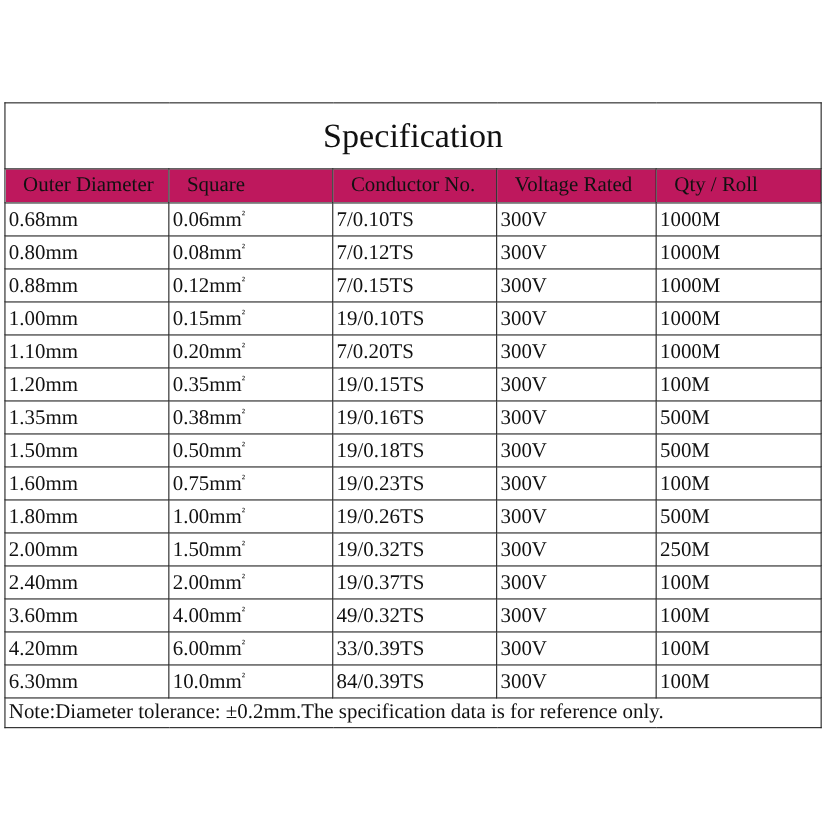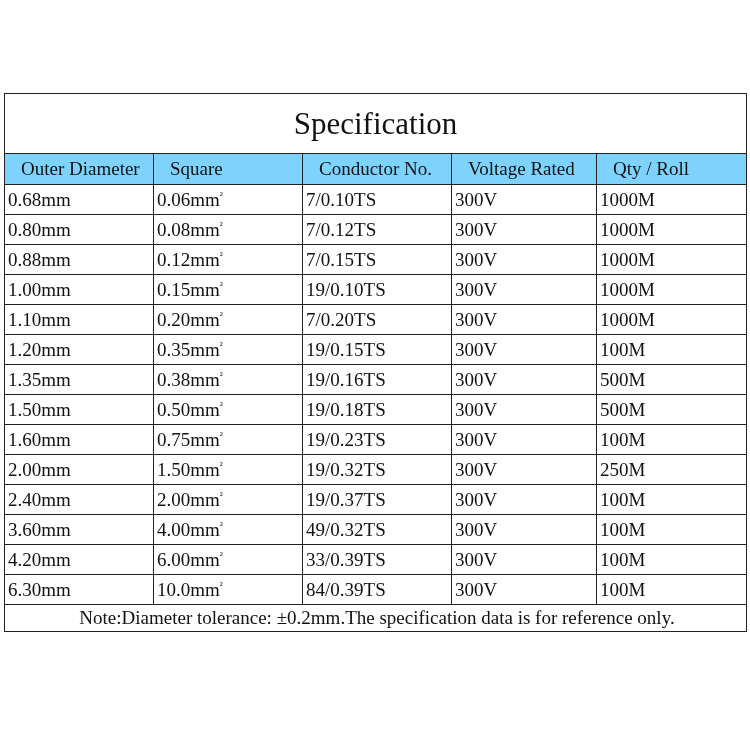--- a/index.html
+++ b/index.html
@@ -4,23 +4,23 @@
 <style>
   html, body { margin: 0; padding: 0; background: #ffffff; }
   body { width: 750px; height: 750px; position: relative; overflow: hidden;
          font-family: "Liberation Serif", "DejaVu Serif", serif; color: #111; }
   .spec-table { position: absolute; left: 4px; top: 81px; width: 742px;
                 border-collapse: collapse; table-layout: fixed; margin-top: 12px; }
   .spec-table td, .spec-table th { border: 1px solid #222; padding: 0 0 0 3px;
                 font-weight: normal; text-align: left; font-size: 19px;
                 white-space: nowrap; overflow: hidden; }
   .title-row td { height: 59px; text-align: center; font-size: 31px; padding: 0; }
-  .header-row th { height: 30px; background: #7dd3fc; padding-left: 16px; }
+  .header-row th { height: 30px; background: #be185d; padding-left: 16px; }
   .data-row td { height: 29px; }
-  .note-row td { height: 26px; font-size: 19px; text-align: center; }
+  .note-row td { height: 26px; font-size: 19px; }
   sup.sq { font-size: 10px; vertical-align: 7px; }
   col.c1 { width: 149px; } col.c2 { width: 149px; } col.c3 { width: 149px; }
   col.c4 { width: 145px; } col.c5 { width: 150px; }
 </style>
 </head>
 <body>
 
 <table class="spec-table">
   <colgroup>
       <col class="c1">
@@ -97,20 +97,27 @@
         <td><span>500M</span></td>
       </tr>
       <tr class="data-row">
         <td><span>1.60mm</span></td>
         <td><span>0.75mm</span><sup class="sq">²</sup></td>
         <td><span>19/0.23TS</span></td>
         <td><span>300V</span></td>
         <td><span>100M</span></td>
       </tr>
       <tr class="data-row">
+        <td><span>1.80mm</span></td>
+        <td><span>1.00mm</span><sup class="sq">²</sup></td>
+        <td><span>19/0.26TS</span></td>
+        <td><span>300V</span></td>
+        <td><span>500M</span></td>
+      </tr>
+      <tr class="data-row">
         <td><span>2.00mm</span></td>
         <td><span>1.50mm</span><sup class="sq">²</sup></td>
         <td><span>19/0.32TS</span></td>
         <td><span>300V</span></td>
         <td><span>250M</span></td>
       </tr>
       <tr class="data-row">
         <td><span>2.40mm</span></td>
         <td><span>2.00mm</span><sup class="sq">²</sup></td>
         <td><span>19/0.37TS</span></td>

